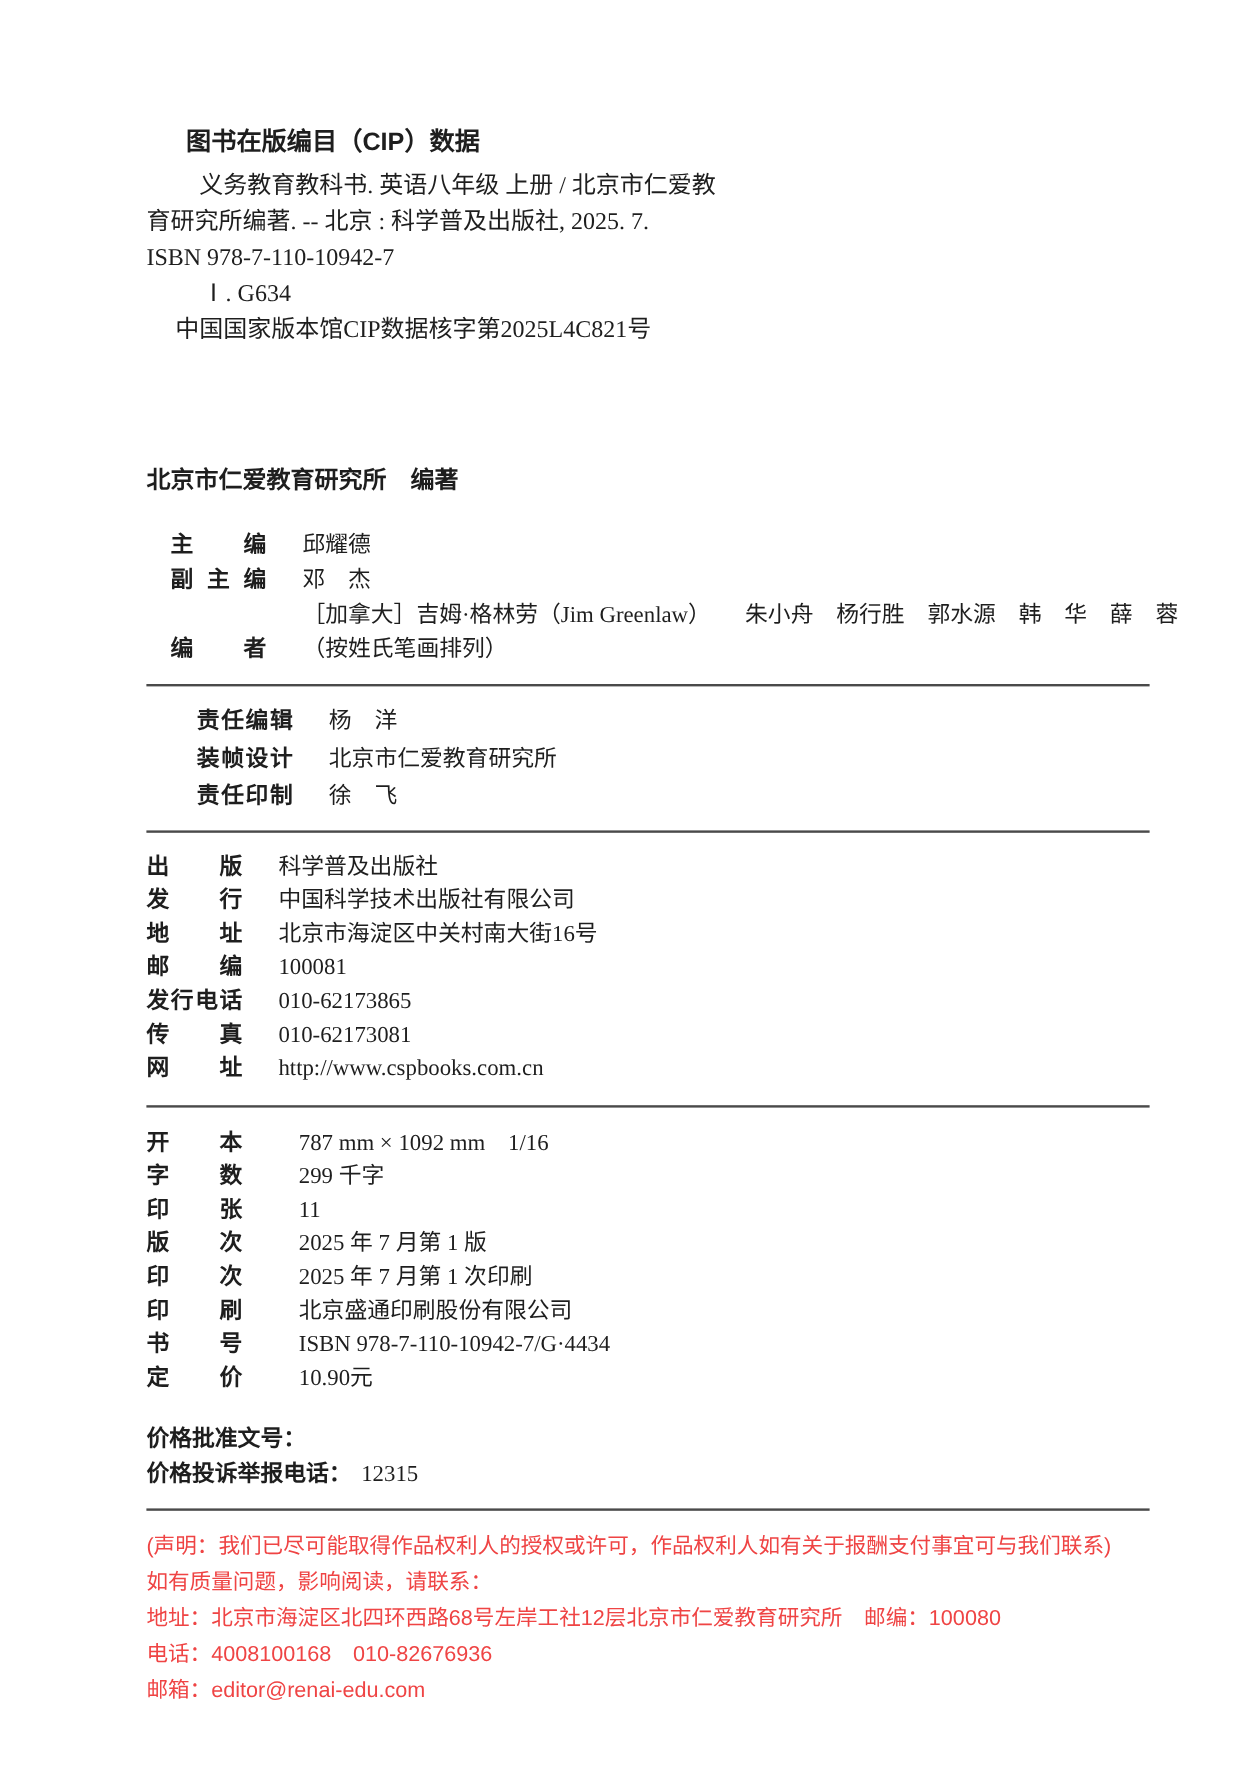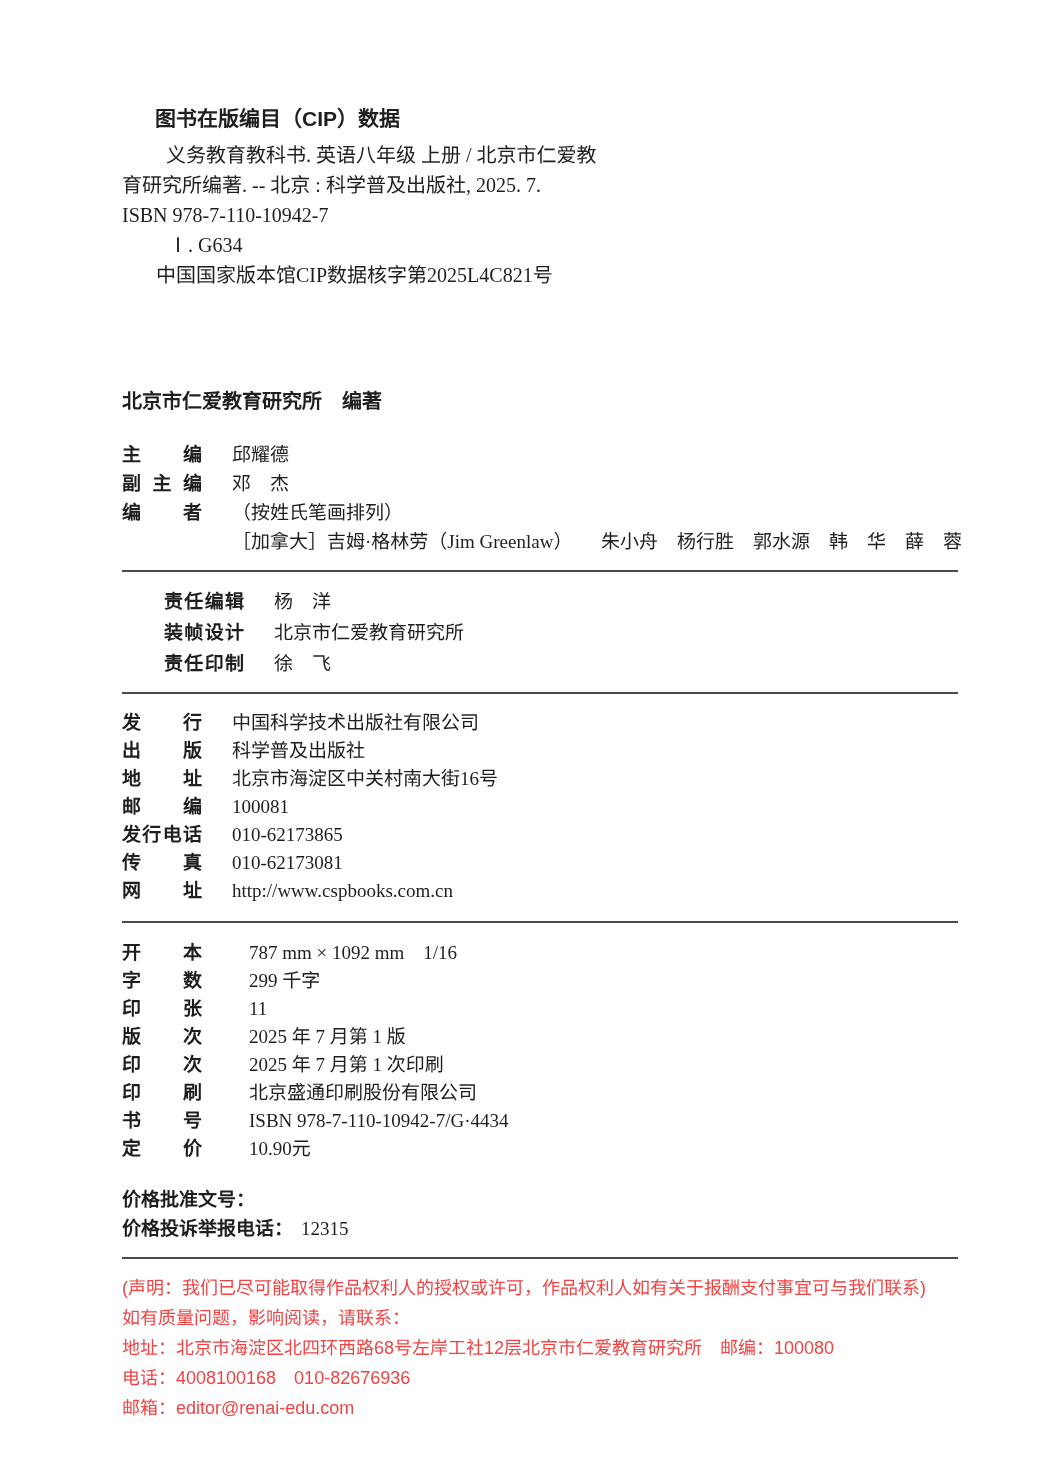--- a/index.html
+++ b/index.html
@@ -18,39 +18,39 @@
   
   .cip{font-size:20px;line-height:30px;}
   .cip-heading{
     font-family:"Liberation Sans", sans-serif;
     font-weight:700;font-size:21px;line-height:30px;
     margin-left:33px;margin-bottom:6px;
   }
   .cip-line{white-space:nowrap;}
   .ind-2{margin-left:44px;}
   .ind-rom{margin-left:46px;}
-  .ind-core{margin-left:34px;}
+  .ind-core{margin-left:24px;}
   
   .byline{
     margin-top:96px;
     font-family:"Liberation Sans", sans-serif;
     font-weight:600;font-size:20px;line-height:30px;
     margin-bottom:24px;
   }
   
   .row{display:flex;align-items:baseline;white-space:nowrap;}
   .lbl{
     flex:0 0 80px;
     font-family:"Liberation Sans", sans-serif;
     font-weight:600;font-size:19px;
     text-align:justify;text-align-last:justify;
     margin-right:30px;
   }
   .val{font-family:"Liberation Serif", serif;font-size:19px;}
-  .editors .row{line-height:29px;}
+  .editors .row{line-height:29px;margin-left:20px;}
   .staff .row{line-height:31px;margin-left:42px;}
   .publishing .row{line-height:28px;}
   .specs .row{line-height:28px;gap:17px;}
   
   .rule{border:none;border-top:2px solid #4a4a4a;height:0;margin:0;}
   .rule-1{margin-top:14px;margin-bottom:14px;}
   .rule-2{margin-top:13px;margin-bottom:15px;}
   .rule-3{margin-top:16px;margin-bottom:16px;}
   .rule-4{margin-top:14px;margin-bottom:14px;}
   
@@ -89,27 +89,27 @@
   <section class="editors">
     <div class="row">
       <span class="lbl">主编</span>
       <span class="val">邱耀德</span>
     </div>
     <div class="row">
       <span class="lbl">副主编</span>
       <span class="val">邓　杰</span>
     </div>
     <div class="row">
+      <span class="lbl"></span>
+      <span class="val">［加拿大］吉姆·格林劳（Jim Greenlaw）　　朱小舟　杨行胜　郭水源　韩　华　薛　蓉</span>
+    </div>
+    <div class="row">
       <span class="lbl">编者</span>
       <span class="val">（按姓氏笔画排列）</span>
     </div>
-    <div class="row">
-      <span class="lbl"></span>
-      <span class="val">［加拿大］吉姆·格林劳（Jim Greenlaw）　　朱小舟　杨行胜　郭水源　韩　华　薛　蓉</span>
-    </div>
   </section>
 
   <hr class="rule rule-1">
 
   <section class="staff">
     <div class="row">
       <span class="lbl">责任编辑</span>
       <span class="val">杨　洋</span>
     </div>
     <div class="row">
@@ -119,26 +119,26 @@
     <div class="row">
       <span class="lbl">责任印制</span>
       <span class="val">徐　飞</span>
     </div>
   </section>
 
   <hr class="rule rule-2">
 
   <section class="publishing">
     <div class="row">
+      <span class="lbl">出版</span>
+      <span class="val">科学普及出版社</span>
+    </div>
+    <div class="row">
       <span class="lbl">发行</span>
       <span class="val">中国科学技术出版社有限公司</span>
-    </div>
-    <div class="row">
-      <span class="lbl">出版</span>
-      <span class="val">科学普及出版社</span>
     </div>
     <div class="row">
       <span class="lbl">地址</span>
       <span class="val">北京市海淀区中关村南大街16号</span>
     </div>
     <div class="row">
       <span class="lbl">邮编</span>
       <span class="val">100081</span>
     </div>
     <div class="row">

